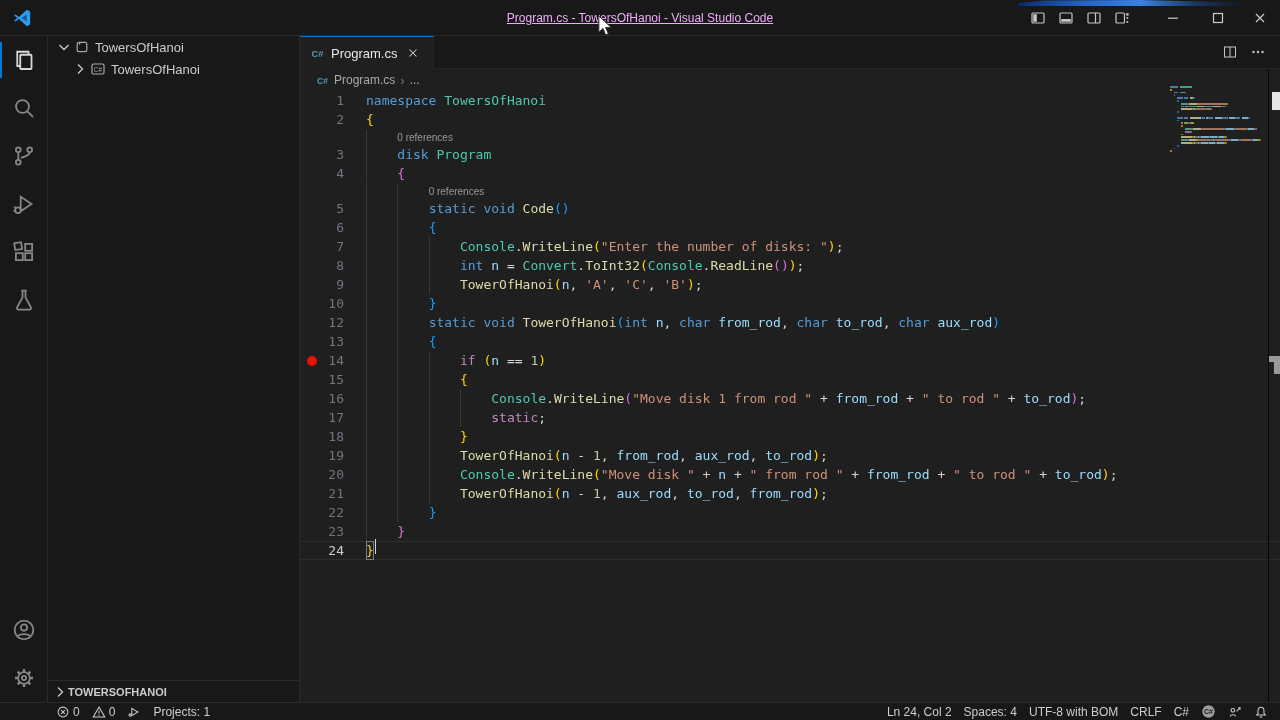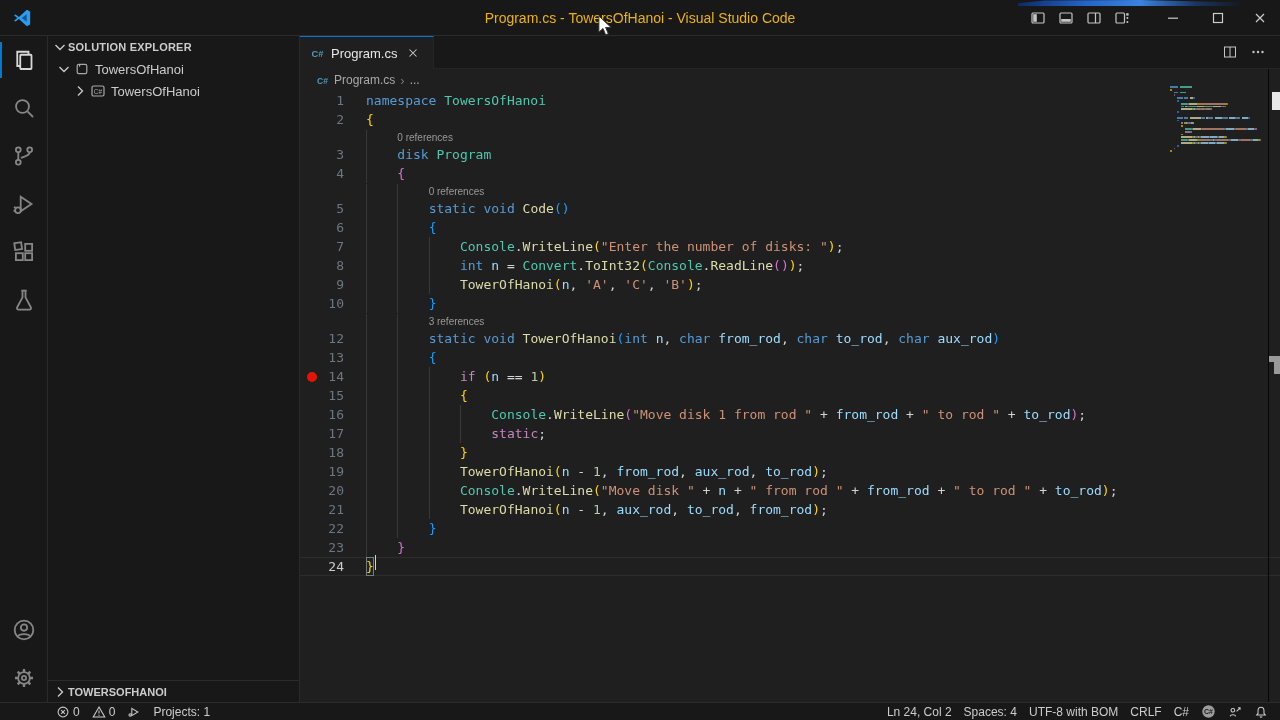--- a/index.html
+++ b/index.html
@@ -8,21 +8,21 @@
   .app { position:relative; width:1280px; height:720px; background:#1f1f1f; color:#cccccc; }
 
   
   .titlebar { position:absolute; top:0; left:0; right:0; height:36px; background:#181818;
               display:flex; align-items:center; border-bottom:1px solid #2b2b2b; z-index:5; }
   .vscode-logo { width:20px; height:20px; margin:0 10px 0 12px; flex:none; }
   .menubar { display:flex; height:36px; align-items:center; }
   .menu-item { padding:0 9px; font-size:13px; color:#cccccc; height:26px; line-height:26px;
                border-radius:5px; cursor:default; }
   .win-title { position:absolute; left:50%; top:0; transform:translateX(-50%); height:36px;
-               line-height:36px; font-size:14px; color:#eab308; white-space:nowrap; }
+               line-height:36px; font-size:12px; color:#f0abfc; white-space:nowrap;text-decoration:underline; }
   .tb-right { position:absolute; right:0; top:0; height:36px; display:flex; align-items:center; }
   .layout-btn { width:28px; height:36px; display:flex; align-items:center; justify-content:center; color:#c5c5c5; }
   .winctl { width:45px; height:36px; display:flex; align-items:center; justify-content:center; color:#cccccc; }
   .winctl.close-btn { width:40px; }
   .layout-group { display:flex; margin-right:14px; }
 
   
   .activitybar { position:absolute; top:36px; left:0; bottom:18px; width:48px; background:#181818;
                  display:flex; flex-direction:column; border-right:1px solid #2b2b2b; }
   .ab-item { position:relative; width:48px; height:48px; display:flex; align-items:center;
@@ -244,28 +244,20 @@
               <g stroke-width="1.6">
                 <path d="M12 8h2M10.8 10.8l1.4 1.4M8 12v2M5.2 10.8l-1.4 1.4M4 8H2M5.2 5.2L3.8 3.8M8 4V2M10.8 5.2l1.4-1.4"></path>
               </g>
             </svg>
           </span>
         </div>
       </div>
   </div>
 
   <div class="sidebar">
-    <div class="section-header">
-      <span class="chev">
-          <svg width="16" height="16" viewBox="0 0 16 16">
-            <path d="M3.5 6l4.5 4.5L12.5 6" fill="none" stroke="currentColor" stroke-width="1.3"></path>
-          </svg>
-        </span>
-      <span>SOLUTION EXPLORER</span>
-    </div>
     <div class="tree" id="tree">
         <div class="tree-row" style="padding-left: 8px;">
           <span class="chev">
             <svg width="16" height="16" viewBox="0 0 16 16" fill="none" stroke="currentColor" stroke-width="1.2">
               <path d="M3.5 6L8 10.5 12.5 6" stroke-width="1.3"></path>
             </svg>
           </span>
           <span class="t-icon">
             <svg width="16" height="16" viewBox="0 0 16 16" fill="none" stroke="currentColor" stroke-width="1.2">
               <path d="M3.2 5q0-1.6 1.6-1.6h6.4q1.6 0 1.6 1.6v6q0 1.6-1.6 1.6H4.8q-1.6 0-1.6-1.6z"></path>
@@ -356,25 +348,20 @@
           <span class="ig"></span>
           <span class="ig"></span>
           <span>0 references</span>
         </div>
         <div class="cl"><span class="ln">5</span><span class="lc"><span class="ig"></span><span class="ig"></span><span class="tok kw">static</span><span class="tok pl"> </span><span class="tok kw">void</span><span class="tok pl"> </span><span class="tok fn">Code</span><span class="tok b3">()</span></span></div>
         <div class="cl"><span class="ln">6</span><span class="lc"><span class="ig"></span><span class="ig"></span><span class="tok b3">{</span></span></div>
         <div class="cl"><span class="ln">7</span><span class="lc"><span class="ig"></span><span class="ig"></span><span class="ig"></span><span class="tok ty">Console</span><span class="tok pl">.</span><span class="tok fn">WriteLine</span><span class="tok b1">(</span><span class="tok st">"Enter the number of disks: "</span><span class="tok b1">)</span><span class="tok pl">;</span></span></div>
         <div class="cl"><span class="ln">8</span><span class="lc"><span class="ig"></span><span class="ig"></span><span class="ig"></span><span class="tok kw">int</span><span class="tok pl"> </span><span class="tok vr">n</span><span class="tok pl"> = </span><span class="tok ty">Convert</span><span class="tok pl">.</span><span class="tok fn">ToInt32</span><span class="tok b1">(</span><span class="tok ty">Console</span><span class="tok pl">.</span><span class="tok fn">ReadLine</span><span class="tok b2">()</span><span class="tok b1">)</span><span class="tok pl">;</span></span></div>
         <div class="cl"><span class="ln">9</span><span class="lc"><span class="ig"></span><span class="ig"></span><span class="ig"></span><span class="tok fn">TowerOfHanoi</span><span class="tok b1">(</span><span class="tok vr">n</span><span class="tok pl">, </span><span class="tok st">'A'</span><span class="tok pl">, </span><span class="tok st">'C'</span><span class="tok pl">, </span><span class="tok st">'B'</span><span class="tok b1">)</span><span class="tok pl">;</span></span></div>
         <div class="cl"><span class="ln">10</span><span class="lc"><span class="ig"></span><span class="ig"></span><span class="tok b3">}</span></span></div>
-        <div class="codelens">
-          <span class="ig"></span>
-          <span class="ig"></span>
-          <span>3 references</span>
-        </div>
         <div class="cl"><span class="ln">12</span><span class="lc"><span class="ig"></span><span class="ig"></span><span class="tok kw">static</span><span class="tok pl"> </span><span class="tok kw">void</span><span class="tok pl"> </span><span class="tok fn">TowerOfHanoi</span><span class="tok b3">(</span><span class="tok kw">int</span><span class="tok pl"> </span><span class="tok vr">n</span><span class="tok pl">, </span><span class="tok kw">char</span><span class="tok pl"> </span><span class="tok vr">from_rod</span><span class="tok pl">, </span><span class="tok kw">char</span><span class="tok pl"> </span><span class="tok vr">to_rod</span><span class="tok pl">, </span><span class="tok kw">char</span><span class="tok pl"> </span><span class="tok vr">aux_rod</span><span class="tok b3">)</span></span></div>
         <div class="cl"><span class="ln">13</span><span class="lc"><span class="ig"></span><span class="ig"></span><span class="tok b3">{</span></span></div>
         <div class="cl"><span class="bp"></span><span class="ln">14</span><span class="lc"><span class="ig"></span><span class="ig"></span><span class="ig"></span><span class="tok ct">if</span><span class="tok pl"> </span><span class="tok b1">(</span><span class="tok vr">n</span><span class="tok pl"> == </span><span class="tok nm">1</span><span class="tok b1">)</span></span></div>
         <div class="cl"><span class="ln">15</span><span class="lc"><span class="ig"></span><span class="ig"></span><span class="ig"></span><span class="tok b1">{</span></span></div>
         <div class="cl"><span class="ln">16</span><span class="lc"><span class="ig"></span><span class="ig"></span><span class="ig"></span><span class="ig"></span><span class="tok ty">Console</span><span class="tok pl">.</span><span class="tok fn">WriteLine</span><span class="tok b2">(</span><span class="tok st">"Move disk 1 from rod "</span><span class="tok pl"> + </span><span class="tok vr">from_rod</span><span class="tok pl"> + </span><span class="tok st">" to rod "</span><span class="tok pl"> + </span><span class="tok vr">to_rod</span><span class="tok b2">)</span><span class="tok pl">;</span></span></div>
         <div class="cl"><span class="ln">17</span><span class="lc"><span class="ig"></span><span class="ig"></span><span class="ig"></span><span class="ig"></span><span class="tok ct">static</span><span class="tok pl">;</span></span></div>
         <div class="cl"><span class="ln">18</span><span class="lc"><span class="ig"></span><span class="ig"></span><span class="ig"></span><span class="tok b1">}</span></span></div>
         <div class="cl"><span class="ln">19</span><span class="lc"><span class="ig"></span><span class="ig"></span><span class="ig"></span><span class="tok fn">TowerOfHanoi</span><span class="tok b1">(</span><span class="tok vr">n</span><span class="tok pl"> - </span><span class="tok nm">1</span><span class="tok pl">, </span><span class="tok vr">from_rod</span><span class="tok pl">, </span><span class="tok vr">aux_rod</span><span class="tok pl">, </span><span class="tok vr">to_rod</span><span class="tok b1">)</span><span class="tok pl">;</span></span></div>
         <div class="cl"><span class="ln">20</span><span class="lc"><span class="ig"></span><span class="ig"></span><span class="ig"></span><span class="tok ty">Console</span><span class="tok pl">.</span><span class="tok fn">WriteLine</span><span class="tok b1">(</span><span class="tok st">"Move disk "</span><span class="tok pl"> + </span><span class="tok vr">n</span><span class="tok pl"> + </span><span class="tok st">" from rod "</span><span class="tok pl"> + </span><span class="tok vr">from_rod</span><span class="tok pl"> + </span><span class="tok st">" to rod "</span><span class="tok pl"> + </span><span class="tok vr">to_rod</span><span class="tok b1">)</span><span class="tok pl">;</span></span></div>
         <div class="cl"><span class="ln">21</span><span class="lc"><span class="ig"></span><span class="ig"></span><span class="ig"></span><span class="tok fn">TowerOfHanoi</span><span class="tok b1">(</span><span class="tok vr">n</span><span class="tok pl"> - </span><span class="tok nm">1</span><span class="tok pl">, </span><span class="tok vr">aux_rod</span><span class="tok pl">, </span><span class="tok vr">to_rod</span><span class="tok pl">, </span><span class="tok vr">from_rod</span><span class="tok b1">)</span><span class="tok pl">;</span></span></div>

